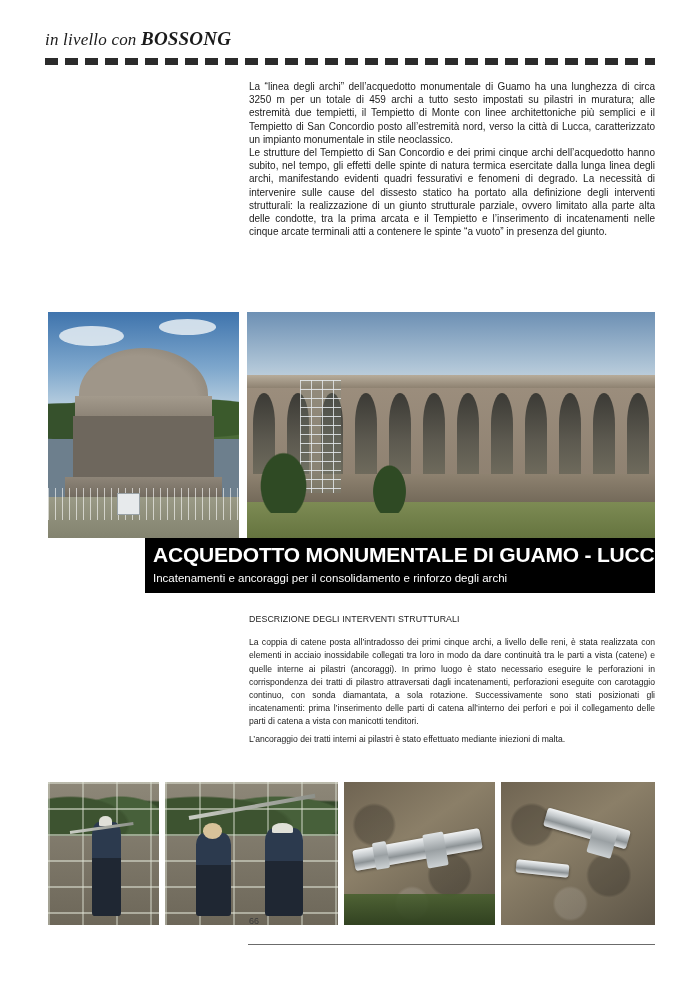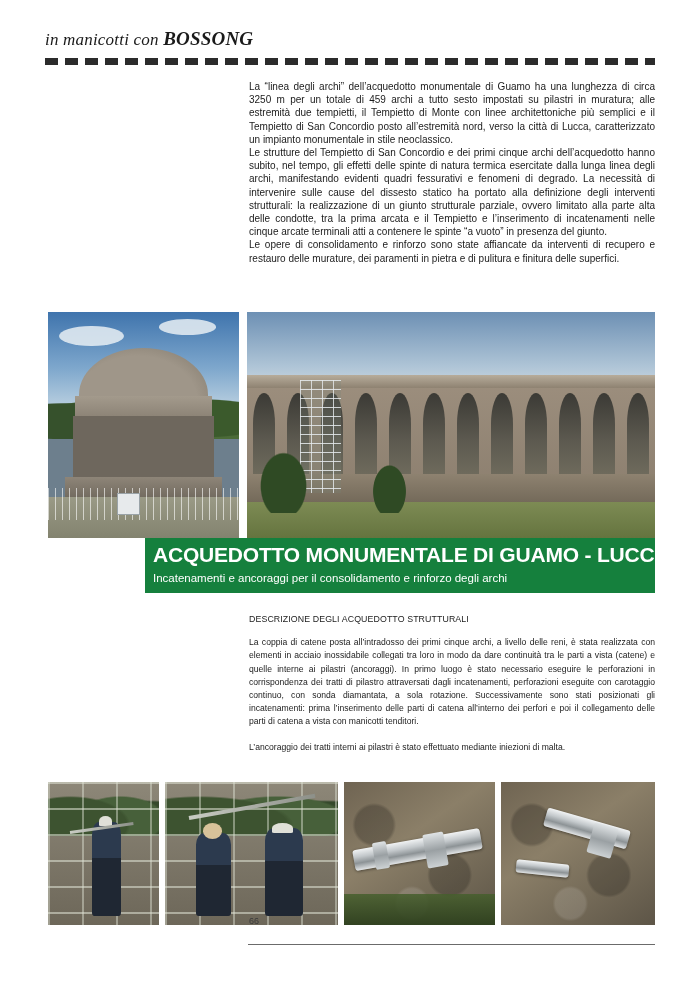--- a/index.html
+++ b/index.html
@@ -200,21 +200,21 @@
     background: radial-gradient(ellipse at 50% 60%, #2f4a24 0 55%, rgba(0,0,0,0) 58%);
   }
 
   
   .banner {
     position: absolute;
     left: 145px;
     top: 538px;
     width: 510px;
     height: 55px;
-    background: #15803d;
+    background: #000000;
     color: #ffffff;
     box-sizing: border-box;
     padding: 5px 0 8px 8px;
   }
   .banner-title {
     font-size: 21px;
     font-weight: bold;
     letter-spacing: -0.2px;
     line-height: 24px;
     white-space: nowrap;
@@ -348,29 +348,28 @@
     top: 916px;
     font-size: 9px;
     color: #3a3a3a;
   }
 </style>
 </head>
 <body>
 
 <div class="page-header">
   <div class="header-title">
-    <span>in manicotti con </span><span class="brand">BOSSONG</span>
+    <span>in livello con </span><span class="brand">BOSSONG</span>
   </div>
 </div>
 <div class="dashed-rule"></div>
 
 <div class="intro-col">
   <p>La “linea degli archi” dell’acquedotto monumentale di Guamo ha una lunghezza di circa 3250 m per un totale di 459 archi a tutto sesto impostati su pilastri in muratura; alle estremità due tempietti, il Tempietto di Monte con linee architettoniche più semplici e il Tempietto di San Concordio posto all’estremità nord, verso la città di Lucca, caratterizzato un impianto monumentale in stile neoclassico.</p>
   <p>Le strutture del Tempietto di San Concordio e dei primi cinque archi dell’acquedotto hanno subito, nel tempo, gli effetti delle spinte di natura termica esercitate dalla lunga linea degli archi, manifestando evidenti quadri fessurativi e fenomeni di degrado. La necessità di intervenire sulle cause del dissesto statico ha portato alla definizione degli interventi strutturali: la realizzazione di un giunto strutturale parziale, ovvero limitato alla parte alta delle condotte, tra la prima arcata e il Tempietto e l’inserimento di incatenamenti nelle cinque arcate terminali atti a contenere le spinte “a vuoto” in presenza del giunto.</p>
-  <p>Le opere di consolidamento e rinforzo sono state affiancate da interventi di recupero e restauro delle murature, dei paramenti in pietra e di pulitura e finitura delle superfici.</p>
 </div>
 
 <div class="photo-left">
   <div class="pl-sky"></div>
   <div class="pl-cloud" style="left:6%;top:6%;width:34%;height:9%;"></div>
   <div class="pl-cloud" style="left:58%;top:3%;width:30%;height:7%;"></div>
   <div class="pl-trees"></div>
   <div class="pl-dome"></div>
   <div class="pl-drum"></div>
   <div class="pl-colonnade"></div>
@@ -429,23 +428,23 @@
   <div class="pr-tree" style="left:2%;"></div>
   <div class="pr-tree" style="left:30%;width:10%;height:24%;"></div>
 </div>
 
 <div class="banner">
   <div class="banner-title">ACQUEDOTTO MONUMENTALE DI GUAMO - LUCCA</div>
   <div class="banner-sub">Incatenamenti e ancoraggi per il consolidamento e rinforzo degli archi</div>
 </div>
 
 <div class="desc-col">
-  <div class="desc-head">DESCRIZIONE DEGLI ACQUEDOTTO STRUTTURALI</div>
+  <div class="desc-head">DESCRIZIONE DEGLI INTERVENTI STRUTTURALI</div>
   <p>La coppia di catene posta all’intradosso dei primi cinque archi, a livello delle reni, è stata realizzata con elementi in acciaio inossidabile collegati tra loro in modo da dare continuità tra le parti a vista (catene) e quelle interne ai pilastri (ancoraggi). In primo luogo è stato necessario eseguire le perforazioni in corrispondenza dei tratti di pilastro attraversati dagli incatenamenti, perforazioni eseguite con carotaggio continuo, con sonda diamantata, a sola rotazione. Successivamente sono stati posizionati gli incatenamenti: prima l’inserimento delle parti di catena all’interno dei perfori e poi il collegamento delle parti di catena a vista con manicotti tenditori.</p>
-  <p style="margin-top:12px;">L’ancoraggio dei tratti interni ai pilastri è stato effettuato mediante iniezioni di malta.</p>
+  <p style="margin-top:4px;">L’ancoraggio dei tratti interni ai pilastri è stato effettuato mediante iniezioni di malta.</p>
 </div>
 
 <div class="strip">
 
   <div class="strip-item s1">
     <div class="w-wall"></div>
     <div class="w-veg"></div>
     <div class="w-scaff"></div>
     <div class="w-person" style="left:40%;"></div>
     <div class="w-helmet" style="left:46%;bottom:69%;"></div>

